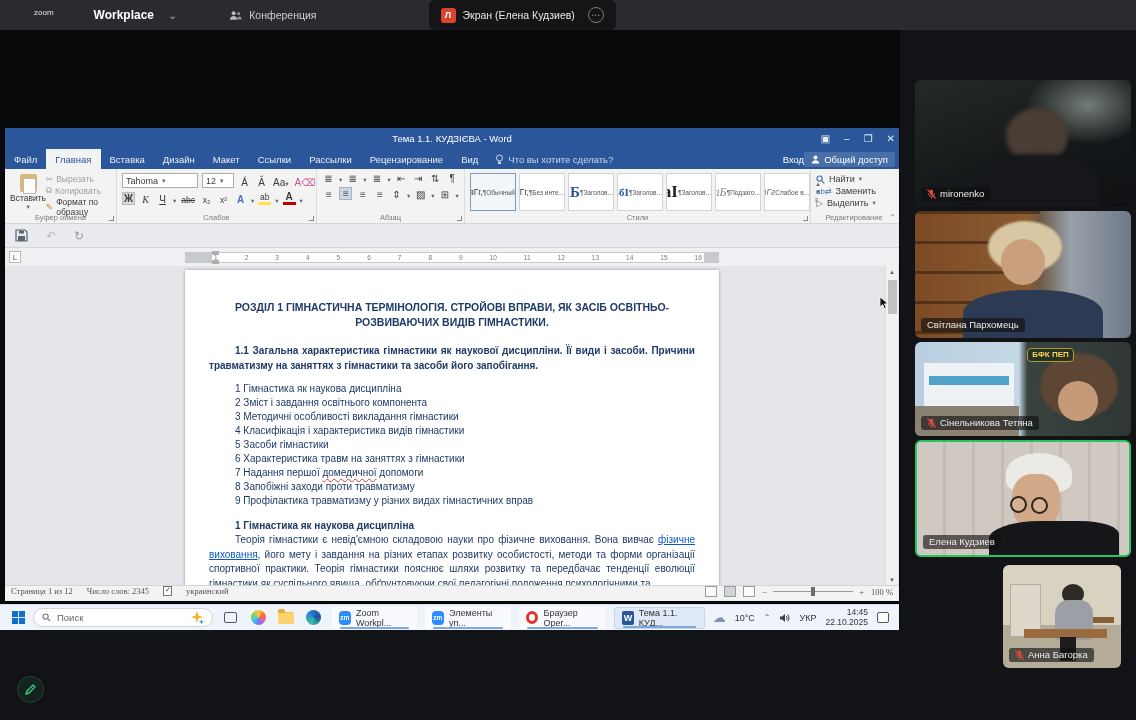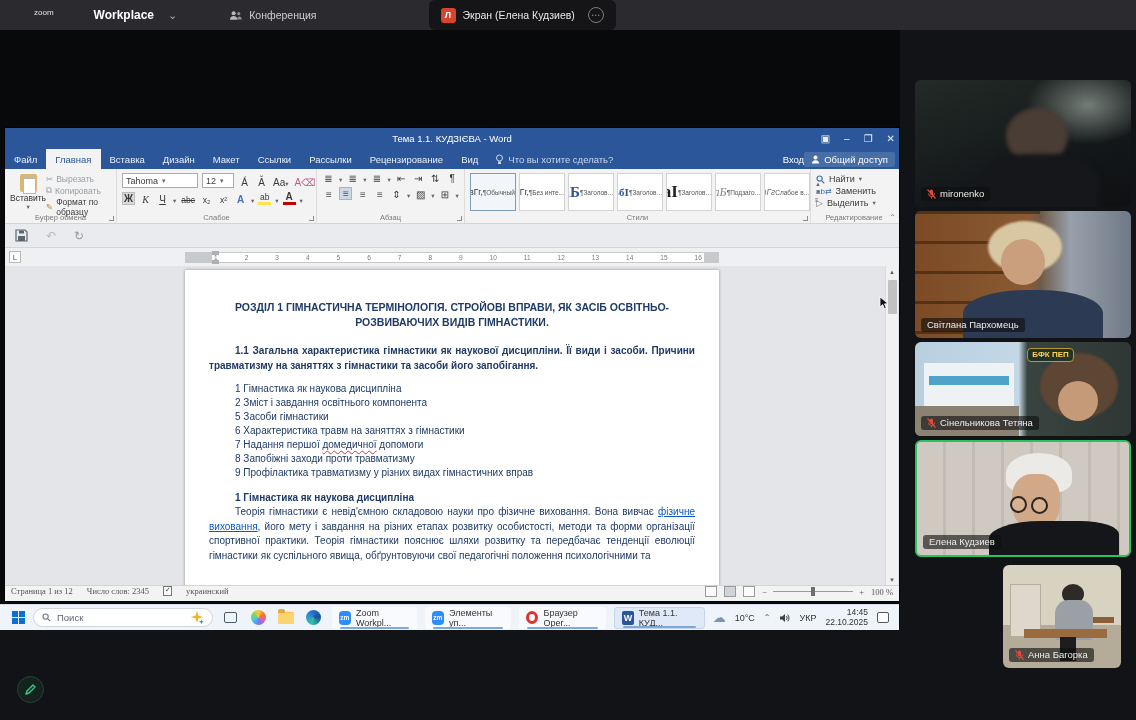--- a/index.html
+++ b/index.html
@@ -484,20 +484,22 @@
         </div>
       </div>
 
       <div class="w-doc">
         <div class="page">
           <div class="doc-h1">РОЗДІЛ 1 ГІМНАСТИЧНА ТЕРМІНОЛОГІЯ. СТРОЙОВІ ВПРАВИ, ЯК ЗАСІБ ОСВІТНЬО-РОЗВИВАЮЧИХ ВИДІВ ГІМНАСТИКИ.</div>
           <div class="doc-h2">1.1 Загальна характеристика гімнастики як наукової дисципліни. Її види і засоби. Причини травматизму на заняттях з гімнастики та засоби його запобігання.</div>
           <div class="doc-list">
             <div>1 Гімнастика як наукова дисципліна</div>
             <div>2 Зміст і завдання освітнього компонента</div>
+            <div>3 Методичні особливості викладання гімнастики</div>
+            <div>4 Класифікація і характеристика видів гімнастики</div>
             <div>5 Засоби гімнастики</div>
             <div>6 Характеристика травм на заняттях з гімнастики</div>
             <div><span>7 Надання першої </span><span class="misspell">домедичної</span><span> допомоги</span></div>
             <div>8 Запобіжні заходи проти травматизму</div>
             <div>9 Профілактика травматизму у різних видах гімнастичних вправ</div>
           </div>
           <div class="doc-h3">1  Гімнастика як наукова дисципліна</div>
           <div class="doc-para">
             <span>Теорія гімнастики є невід'ємною складовою науки про фізичне виховання. Вона вивчає </span><span class="doclink">фізичне виховання</span><span>, його мету і завдання на різних етапах розвитку особистості, методи та форми організації спортивної практики. Теорія гімнастики пояснює шляхи розвитку та передбачає тенденції еволюції гімнастики як суспільного явища, обґрунтовуючи свої педагогічні положення психологічними та</span>
           </div>

